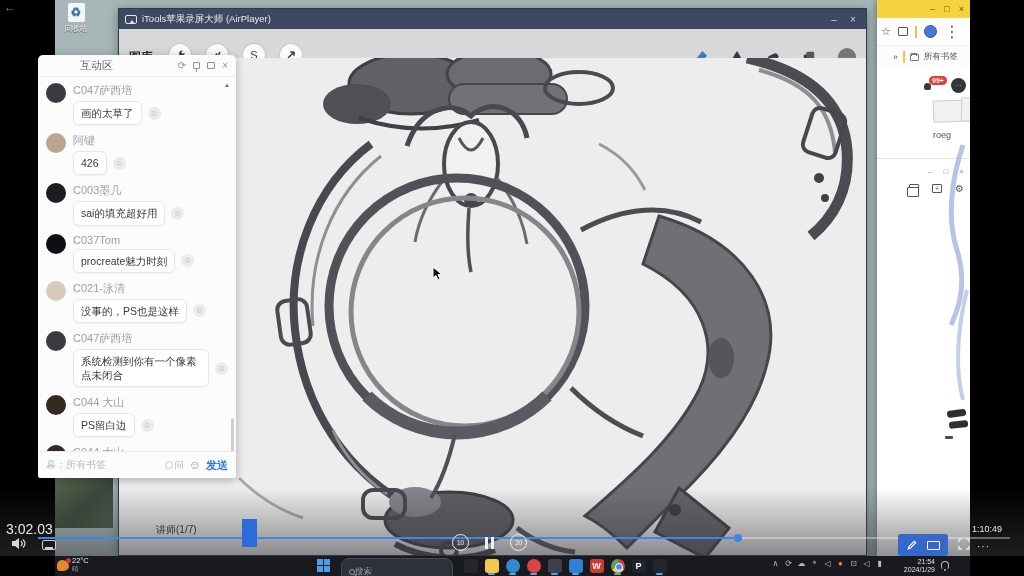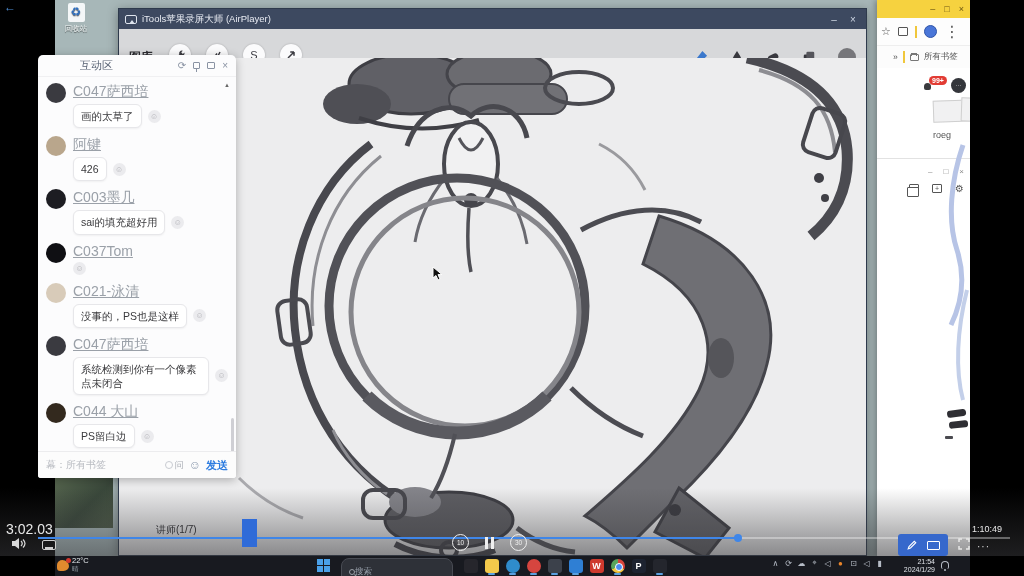--- a/index.html
+++ b/index.html
@@ -147,21 +147,21 @@
     align-items:center; border-bottom:1px solid #f0f0f2; padding:0 8px; }
   #chat-title { flex:1; text-align:left; color:#5a6475; font-size:11px; padding-left:34px; }
   #chat-hicons { display:flex; align-items:center; gap:7px; color:#8a93a3; font-size:10px; }
   .pin-ic { width:7px; height:7px; border:1px solid #8a93a3; border-radius:1px; position:relative; }
   .pin-ic:after { content:""; position:absolute; left:2px; bottom:-4px; width:1px; height:4px; background:#8a93a3; }
   .pop-ic { width:8px; height:7px; border:1px solid #8a93a3; border-radius:1px; }
   #scroll-up { position:absolute; right:6px; top:27px; color:#666; font-size:6px; }
   #chat-messages { position:absolute; left:0; top:26px; right:0; bottom:27px; padding:2px 8px 0 8px; overflow:hidden; }
   .msg { display:flex; gap:7px; margin-bottom:8px; }
   .avatar { width:20px; height:20px; border-radius:50%; flex:0 0 auto; }
-  .mname { color:#9aa0a8; font-size:14px; margin-bottom:3px;text-decoration:underline; }
+  .mname { color:#9aa0a8; font-size:11px; margin-bottom:3px; }
   .brow { display:flex; align-items:center; gap:6px; }
   .bubble { background:#fff; border:1px solid #e7e7ea; border-radius:6px; padding:4px 7px;
     font-size:10.5px; color:#3a3a3d; max-width:162px; line-height:1.35;
     box-shadow:0 1px 2px rgba(0,0,0,.05); }
   .react { width:13px; height:13px; border-radius:50%; background:#ebebee; color:#b5b5ba;
     font-size:8px; line-height:13px; text-align:center; flex:0 0 auto; }
   #chat-scrollthumb { position:absolute; right:2px; top:363px; width:3px; height:34px;
     background:#cfcfd4; border-radius:2px; }
   #chat-input { position:absolute; left:0; right:0; bottom:0; height:27px; background:#fcfcfc;
     border-top:1px solid #ececee; border-radius:0 0 3px 3px; display:flex; align-items:center;
@@ -493,20 +493,21 @@
               <div class="bubble">sai的填充超好用</div>
               <div class="react">☺</div>
             </div>
           </div>
         </div>
         <div class="msg">
           <div class="avatar" style="background: rgb(15, 15, 19);"></div>
           <div>
             <div class="mname">C037Tom</div>
             <div class="brow">
+              <div class="bubble">procreate魅力时刻</div>
               <div class="react">☺</div>
             </div>
           </div>
         </div>
         <div class="msg">
           <div class="avatar" style="background: rgb(216, 203, 185);"></div>
           <div>
             <div class="mname">C021-泳清</div>
             <div class="brow">
               <div class="bubble">没事的，PS也是这样</div>

